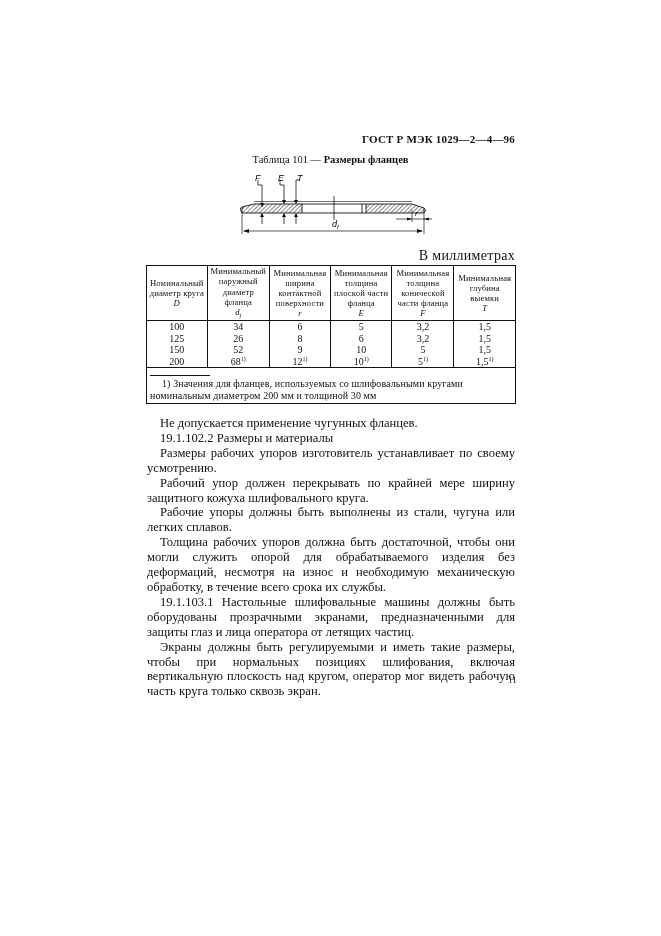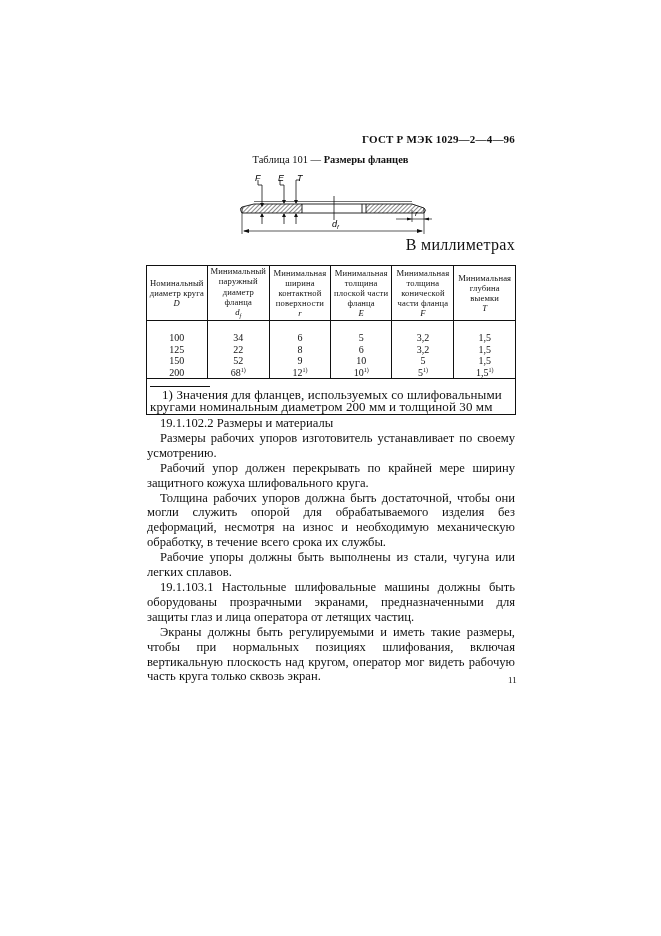--- a/index.html
+++ b/index.html
@@ -3,27 +3,27 @@
 <meta charset="utf-8">
 <style>
   html, body { margin: 0; padding: 0; background: #ffffff; }
   body { width: 661px; height: 936px; position: relative; overflow: hidden;
          font-family: "Liberation Serif", "DejaVu Serif", serif; color: #111; }
   .abs { position: absolute; }
   #doc-header { right: 146px; top: 133px; font-weight: bold; font-size: 11px; letter-spacing: 0.2px; }
   #table-caption { left: 0; width: 661px; top: 154px; text-align: center; font-size: 10.5px; padding-left: 0px; box-sizing: border-box; }
   #table-caption .title-bold { font-weight: bold; }
   #drawing { left: 236px; top: 172px; width: 196px; height: 70px; }
-  #units-note { right: 146px; top: 236px; font-size: 16px; letter-spacing: 0.3px; }
+  #units-note { right: 146px; top: 248px; font-size: 14px; letter-spacing: 0.3px; }
   #dim-table { left: 146px; top: 265px; width: 370px; border-collapse: collapse; font-size: 8.6px; line-height: 1.18; }
   #dim-table th, #dim-table td { border: 1.6px solid #111; text-align: center; vertical-align: middle; padding: 0 1px; }
   #dim-table th { font-weight: normal; height: 54px; letter-spacing: 0.15px; }
   #dim-table th .sym { font-style: italic; display: block; }
-  #dim-table td.data { height: 46px; font-size: 10px; line-height: 11.5px; vertical-align: middle; padding-top: 11px; }
-  #dim-table td.footnote-cell { text-align: left; height: 35px; padding: 0 3px 0 3px; font-size: 13px; line-height: 12px; vertical-align: top; }
+  #dim-table td.data { height: 46px; font-size: 10px; line-height: 11.5px; vertical-align: middle; padding-top: 0; }
+  #dim-table td.footnote-cell { text-align: left; height: 35px; padding: 0 3px 0 3px; font-size: 10px; line-height: 12px; vertical-align: top; }
   .fn-rule { width: 60px; border-top: 1px solid #111; margin-top: 7px; margin-bottom: 2px; margin-left: 0; }
   .fn-text { text-indent: 12px; letter-spacing: 0.1px; }
   sup { font-size: 6px; vertical-align: 4px; line-height: 0; }
   #body-text { left: 147px; top: 416px; width: 368px; font-size: 12.6px; line-height: 14.9px; text-align: justify; }
   #body-text p { margin: 0; text-indent: 13px; }
   #page-number { left: 508px; top: 675px; font-size: 9px; font-family: Liberation Serif, serif; }
   .col-w1 { width: 60px; } .col-w2 { width: 62px; margin-top: 10px; } .col-w3 { width: 61px; }
   .col-w4 { width: 62px; } .col-w5 { width: 63px; } .col-w6 { width: 62px; }
 </style>
 </head>
@@ -110,21 +110,21 @@
   <tbody>
     <tr id="data-row">
         <td class="data">
           <div><span>100</span></div>
           <div><span>125</span></div>
           <div><span>150</span></div>
           <div><span>200</span></div>
         </td>
         <td class="data">
           <div><span>34</span></div>
-          <div><span>22</span></div>
+          <div><span>26</span></div>
           <div><span>52</span></div>
           <div><span>68</span><sup>1)</sup></div>
         </td>
         <td class="data">
           <div><span>6</span></div>
           <div><span>8</span></div>
           <div><span>9</span></div>
           <div><span>12</span><sup>1)</sup></div>
         </td>
         <td class="data">
@@ -149,22 +149,23 @@
     <tr>
       <td colspan="6" class="footnote-cell">
         <div class="fn-rule"></div>
         <div class="fn-text">1) Значения для фланцев, используемых со шлифовальными кругами номинальным диаметром 200 мм и толщиной 30 мм</div>
       </td>
     </tr>
   </tbody>
 </table>
 
 <div id="body-text" class="abs">
+    <p>Не допускается применение чугунных фланцев.</p>
     <p>19.1.102.2  Размеры и материалы</p>
     <p>Размеры рабочих упоров изготовитель устанавливает по своему усмотрению.</p>
     <p>Рабочий упор должен перекрывать по крайней мере ширину защитного кожуха шлифовального круга.</p>
+    <p>Рабочие упоры должны быть выполнены из стали, чугуна или легких сплавов.</p>
     <p>Толщина рабочих упоров должна быть достаточной, чтобы они могли служить опорой для обрабатываемого изделия без деформаций, несмотря на износ и необходимую механическую обработку, в течение всего срока их службы.</p>
-    <p>Рабочие упоры должны быть выполнены из стали, чугуна или легких сплавов.</p>
     <p>19.1.103.1  Настольные шлифовальные машины должны быть оборудованы прозрачными экранами, предназначенными для защиты глаз и лица оператора от летящих частиц.</p>
     <p>Экраны должны быть регулируемыми и иметь такие размеры, чтобы при нормальных позициях шлифования, включая вертикальную плоскость над кругом, оператор мог видеть рабочую часть круга только сквозь экран.</p>
   </div>
 
 <div id="page-number" class="abs">11</div>
 
 </body></html>

